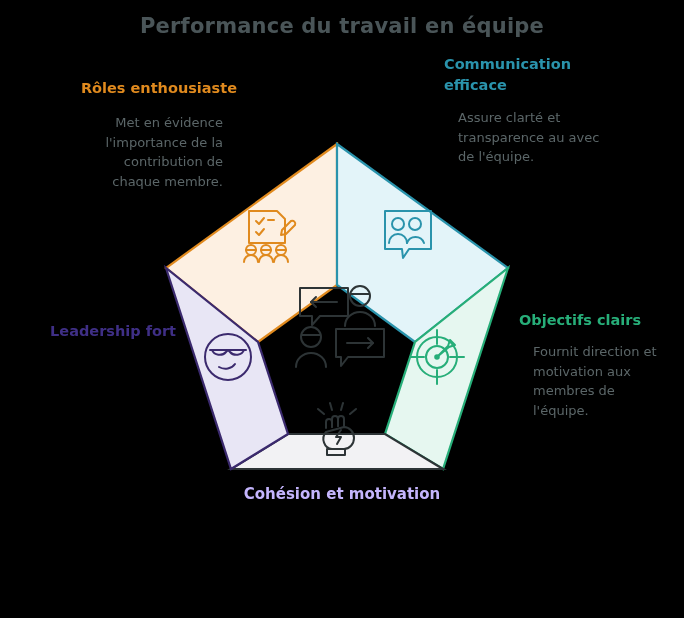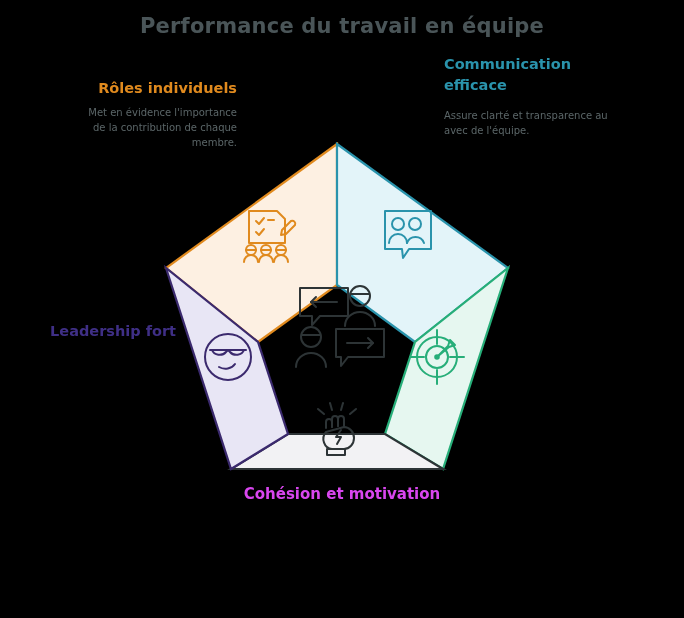--- a/index.html
+++ b/index.html
@@ -35,24 +35,24 @@
     position: absolute;
     text-decoration: underline;
   }
   .label-head {
     font-size: 14.5px;
     font-weight: bold;
     line-height: 1.45;
     margin: 0 0 6px 0;
   }
   .label-body {
-    font-size: 10px;
+    font-size: 13px;
     line-height: 1.5;
     color: #5b6668;
-    margin: 0;
+    margin: 14px;
   }
   
   #blk-roles {
     left: 52px;
     top: 78px;
     width: 185px;
     text-align: right;
   }
   #blk-roles .label-head { color: #e08a1e; }
   #blk-roles .label-body { padding-left: 22px; }
@@ -83,21 +83,21 @@
   }
   #blk-obj .label-head { color: #27ae79; }
   #blk-obj .label-body { margin-top: 11px; }
   
   #blk-coh {
     left: 232px;
     top: 484px;
     width: 220px;
     text-align: center;
   }
-  #blk-coh .label-head { color: #d946ef; font-size: 15px; }
+  #blk-coh .label-head { color: #c4b5fd; font-size: 15px; }
   #blk-coh .label-body { margin-top: 12px; }
 
   svg.diagram {
     position: absolute;
     left: 0;
     top: 0;
     width: 684px;
     height: 618px;
     pointer-events: none;
   }
@@ -199,29 +199,33 @@
       <path d="M296,367 a15,14 0 0 1 30,0"></path>
 
       <path d="M336,329 h48 v28 h-36 l-7,9 v-9 h-5 z"></path>
       <line x1="347" y1="343" x2="373" y2="343"></line>
       <path d="M368,338 l5,5 l-5,5"></path>
     </g>
 
   </svg>
 
   <div class="label-block" id="blk-roles">
-    <p class="label-head">Rôles individuels</p>
+    <p class="label-head">Rôles enthousiaste</p>
     <p class="label-body">Met en évidence l'importance de la contribution de chaque membre.</p>
   </div>
 
   <div class="label-block" id="blk-comm">
     <p class="label-head">Communication efficace</p>
     <p class="label-body">Assure clarté et transparence au avec de l'équipe.</p>
   </div>
 
+  <div class="label-block" id="blk-obj">
+    <p class="label-head">Objectifs clairs</p>
+    <p class="label-body">Fournit direction et motivation aux membres de l'équipe.</p>
+  </div>
 
   <div class="label-block" id="blk-coh">
     <p class="label-head">Cohésion et motivation</p>
   </div>
 
   <div class="label-block" id="blk-lead">
     <p class="label-head">Leadership fort</p>
   </div>
 
 </div>

